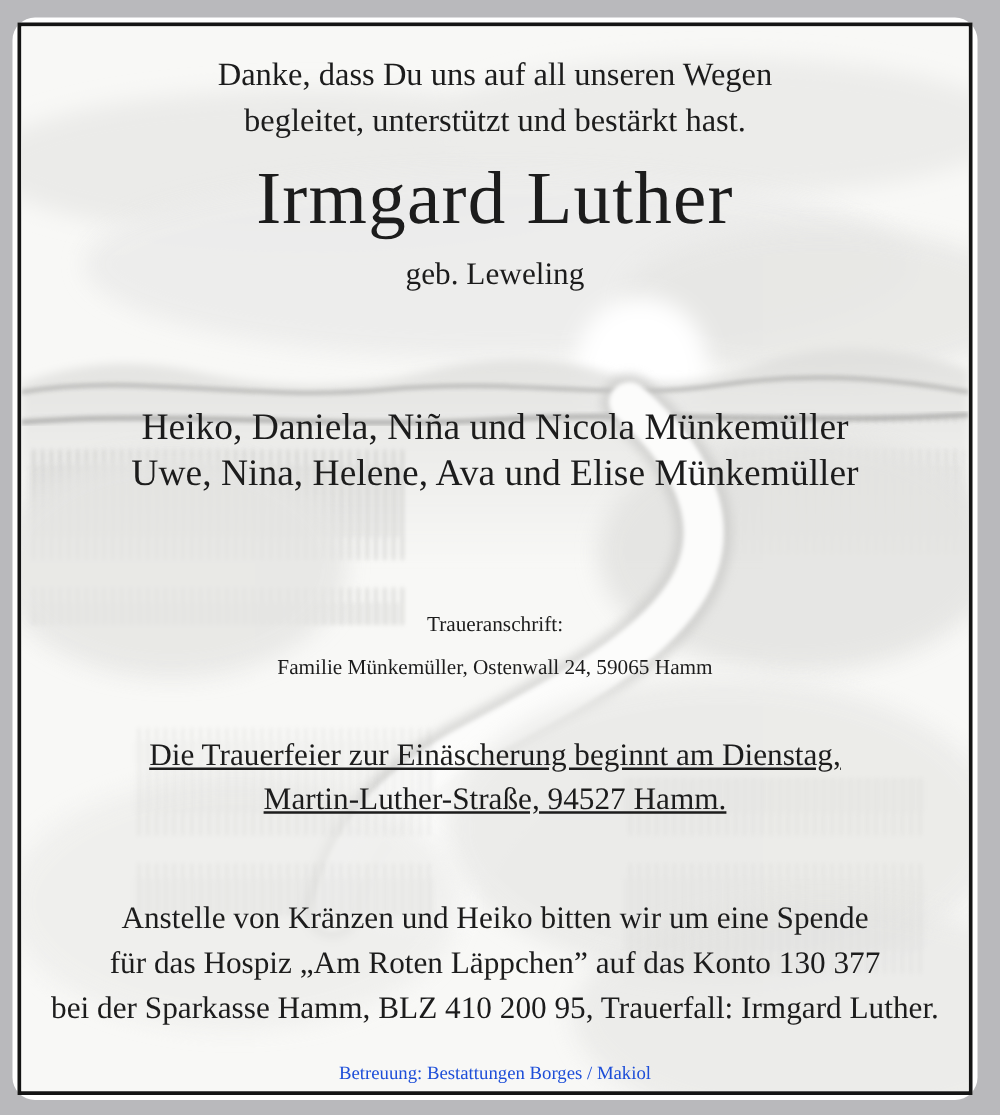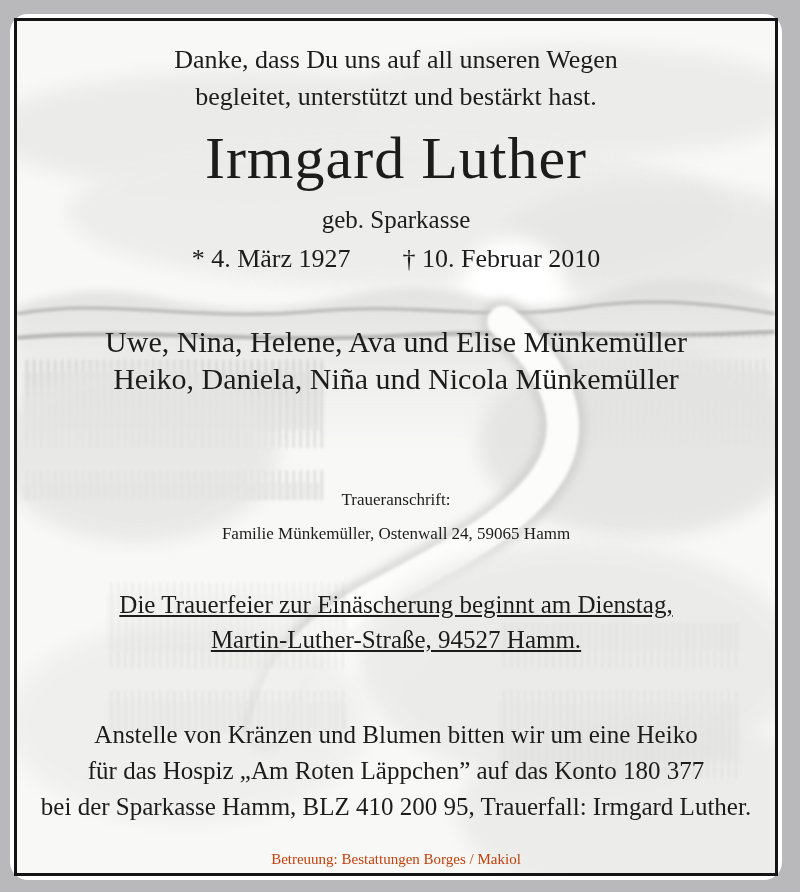--- a/index.html
+++ b/index.html
@@ -51,21 +51,21 @@
   }
   .intro       { top: 20px;  font-size: 26px; line-height: 37px; }
   .name        { top: 108px; font-size: 60px; line-height: 58px; letter-spacing: 1px; }
   .maiden      { top: 184px; font-size: 25px; line-height: 30px; }
   .dates       { top: 222px; font-size: 26px; line-height: 32px; }
   .dates .birth { margin-right: 52px; }
   .family      { top: 302px; font-size: 30px; line-height: 37px; }
   .address     { top: 462px; font-size: 17px; line-height: 34px; }
   .service     { top: 566px; font-size: 25px; line-height: 35px; text-decoration: underline; }
   .donation    { top: 696px; font-size: 25px; line-height: 36px; }
-  .care        { top: 829px; font-size: 15px; line-height: 18px; color: #c2410c; }
+  .care        { top: 829px; font-size: 15px; line-height: 18px; color: #1d4ed8; }
 </style>
 </head>
 <body>
 
 <div class="mat">
   <div class="frame">
 
     <svg class="sketch" viewBox="0 0 756 850" preserveAspectRatio="none" aria-hidden="true">
       <defs>
         <filter id="b8" x="-40%" y="-40%" width="180%" height="180%">
@@ -117,43 +117,40 @@
       <rect x="480" y="600" width="240" height="170" fill="url(#hatch)" opacity="0.18" filter="url(#b2)"></rect>
     </svg>
 
     <div class="block intro">
       <div>Danke, dass Du uns auf all unseren Wegen</div>
       <div>begleitet, unterstützt und bestärkt hast.</div>
     </div>
 
     <div class="block name">Irmgard Luther</div>
 
-    <div class="block maiden">geb. Sparkasse</div>
+    <div class="block maiden">geb. Leweling</div>
 
-    <div class="block dates">
-      <span class="birth">* 4. März 1927</span><span>† 10. Februar 2010</span>
-    </div>
 
     <div class="block family">
+      <div>Heiko, Daniela, Niña und Nicola Münkemüller</div>
       <div>Uwe, Nina, Helene, Ava und Elise Münkemüller</div>
-      <div>Heiko, Daniela, Niña und Nicola Münkemüller</div>
     </div>
 
     <div class="block address">
       <div>Traueranschrift:</div>
       <div>Familie Münkemüller, Ostenwall 24, 59065 Hamm</div>
     </div>
 
     <div class="block service">
       <div>Die Trauerfeier zur Einäscherung beginnt am Dienstag,</div>
       <div>Martin-Luther-Straße, 94527 Hamm.</div>
     </div>
 
     <div class="block donation">
-      <div>Anstelle von Kränzen und Blumen bitten wir um eine Heiko</div>
-      <div>für das Hospiz „Am Roten Läppchen” auf das Konto 180 377</div>
+      <div>Anstelle von Kränzen und Heiko bitten wir um eine Spende</div>
+      <div>für das Hospiz „Am Roten Läppchen” auf das Konto 130 377</div>
       <div>bei der Sparkasse Hamm, BLZ 410 200 95, Trauerfall: Irmgard Luther.</div>
     </div>
 
     <div class="block care">Betreuung: Bestattungen Borges / Makiol</div>
 
   </div>
 </div>
 
 </body></html>

